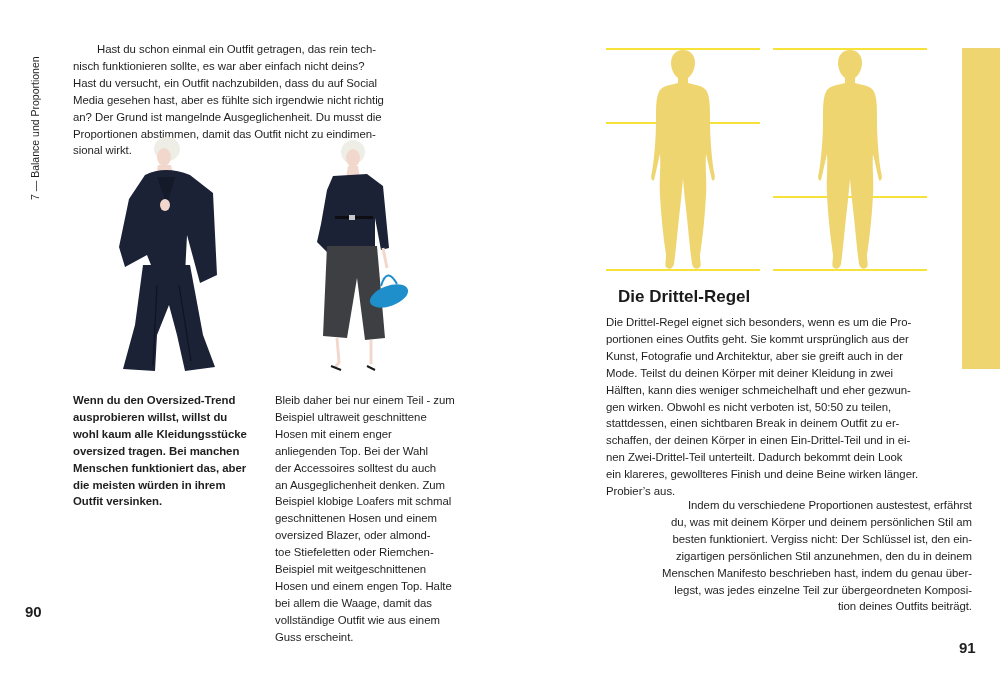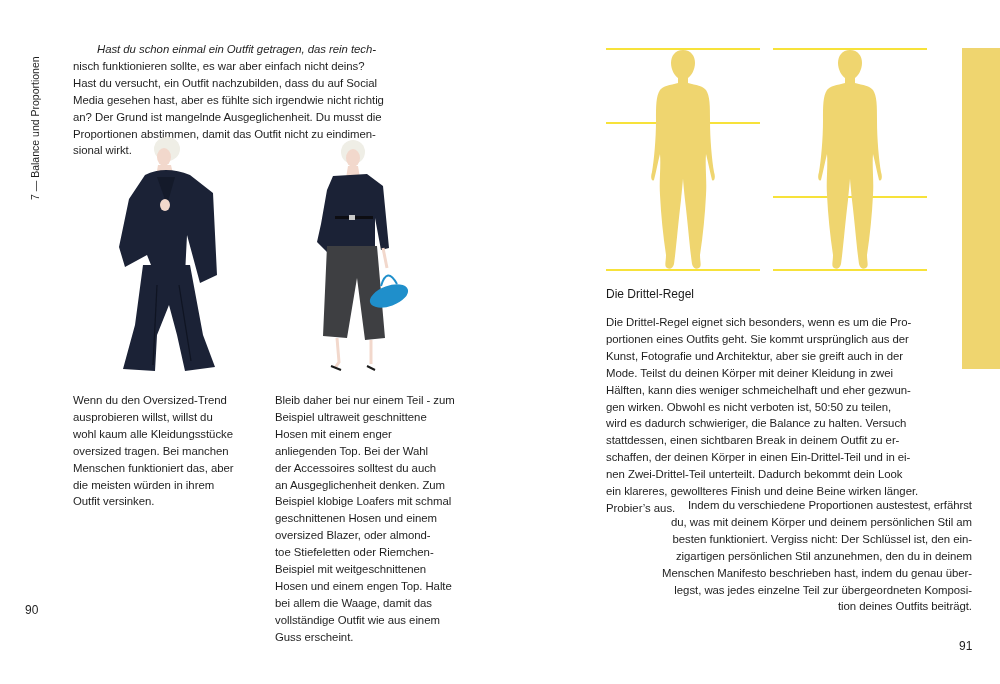--- a/index.html
+++ b/index.html
@@ -2,38 +2,38 @@
 <html><head>
 <meta charset="utf-8">
 <style>
   html, body { margin: 0; padding: 0; background: #ffffff; }
   body { width: 1000px; height: 684px; position: relative; overflow: hidden;
          font-family: "Liberation Sans", "DejaVu Sans", sans-serif; color: #1c1c1c; }
   .spread { position: absolute; inset: 0; }
   .txt { position: absolute; font-size: 11.4px; line-height: 16.9px; color: #1e1e1e; letter-spacing: -0.05px; }
   .vert { position: absolute; left: 29px; top: 200px; transform-origin: left top; transform: rotate(-90deg);
           font-size: 10.5px; white-space: nowrap; color: #1e1e1e; }
-  .folio { position: absolute; font-size: 12px; font-weight: normal; color: #1e1e1e; }
-  .heading { position: absolute; font-size: 12px; font-weight: normal; color: #1a1a1a; }
+  .folio { position: absolute; font-size: 15px; font-weight: bold; color: #1e1e1e; }
+  .heading { position: absolute; font-size: 17px; font-weight: bold; color: #1a1a1a; margin-left: 12px; }
   .guide { position: absolute; height: 2px; background: #f7e23a; }
   .yellow-bar { position: absolute; background: #efd56f; }
   .line { display: block; white-space: nowrap; }
   svg { position: absolute; overflow: visible; }
 </style>
 </head>
 <body>
 
 <div class="spread">
 
   <div>
 
     <div class="vert">7 — Balance und Proportionen</div>
 
     <div class="txt" style="left:73px; top:41px; width:330px;">
-      <span class="line" style="padding-left:24px;font-style:italic;">Hast du schon einmal ein Outfit getragen, das rein tech-</span>
+      <span class="line" style="padding-left:24px;">Hast du schon einmal ein Outfit getragen, das rein tech-</span>
       <span class="line">nisch funktionieren sollte, es war aber einfach nicht deins?</span>
       <span class="line">Hast du versucht, ein Outfit nachzubilden, dass du auf Social</span>
       <span class="line">Media gesehen hast, aber es fühlte sich irgendwie nicht richtig</span>
       <span class="line">an? Der Grund ist mangelnde Ausgeglichenheit. Du musst die</span>
       <span class="line">Proportionen abstimmen, damit das Outfit nicht zu eindimen-</span>
       <span class="line">sional wirkt.</span>
     </div>
 
     <svg style="left:95px; top:135px;" width="140" height="240" viewBox="0 0 140 240">
 
@@ -70,21 +70,21 @@
       <path d="M66 202 L66 226" stroke="#f2d8cc" stroke-width="3" fill="none"></path>
       <path d="M26 228 L36 232" stroke="#1b1b1b" stroke-width="2"></path>
       <path d="M62 228 L70 232" stroke="#1b1b1b" stroke-width="2"></path>
 
       <path d="M78 110 L82 130" stroke="#f2d8cc" stroke-width="3"></path>
 
       <path d="M76 148 Q82 128 92 146" stroke="#1f8fcb" stroke-width="2" fill="none"></path>
       <ellipse cx="84" cy="158" rx="20" ry="10" fill="#1f8fcb" transform="rotate(-20 84 158)"></ellipse>
     </svg>
 
-    <div class="txt" style="left:73px; top:392px; width:190px;">
+    <div class="txt" style="left:73px; top:392px; width:190px;font-weight:bold;">
       <span class="line">Wenn du den Oversized-Trend</span>
       <span class="line">ausprobieren willst, willst du</span>
       <span class="line">wohl kaum alle Kleidungsstücke</span>
       <span class="line">oversized tragen. Bei manchen</span>
       <span class="line">Menschen funktioniert das, aber</span>
       <span class="line">die meisten würden in ihrem</span>
       <span class="line">Outfit versinken.</span>
     </div>
 
     <div class="txt" style="left:275px; top:392px; width:200px;">
@@ -129,21 +129,20 @@
 
     <div class="heading" style="left:606px; top:287px;">Die Drittel-Regel</div>
 
     <div class="txt" style="left:606px; top:314px; width:340px;">
       <span class="line">Die Drittel-Regel eignet sich besonders, wenn es um die Pro-</span>
       <span class="line">portionen eines Outfits geht. Sie kommt ursprünglich aus der</span>
       <span class="line">Kunst, Fotografie und Architektur, aber sie greift auch in der</span>
       <span class="line">Mode. Teilst du deinen Körper mit deiner Kleidung in zwei</span>
       <span class="line">Hälften, kann dies weniger schmeichelhaft und eher gezwun-</span>
       <span class="line">gen wirken. Obwohl es nicht verboten ist, 50:50 zu teilen,</span>
-      <span class="line">wird es dadurch schwieriger, die Balance zu halten. Versuch</span>
       <span class="line">stattdessen, einen sichtbaren Break in deinem Outfit zu er-</span>
       <span class="line">schaffen, der deinen Körper in einen Ein-Drittel-Teil und in ei-</span>
       <span class="line">nen Zwei-Drittel-Teil unterteilt. Dadurch bekommt dein Look</span>
       <span class="line">ein klareres, gewollteres Finish und deine Beine wirken länger.</span>
       <span class="line">Probier’s aus.</span>
     </div>
 
     <div class="txt" style="left:632px; top:497px; width:340px;text-align:right;">
       <span class="line" style="padding-left:24px;">Indem du verschiedene Proportionen austestest, erfährst</span>
       <span class="line">du, was mit deinem Körper und deinem persönlichen Stil am</span>

